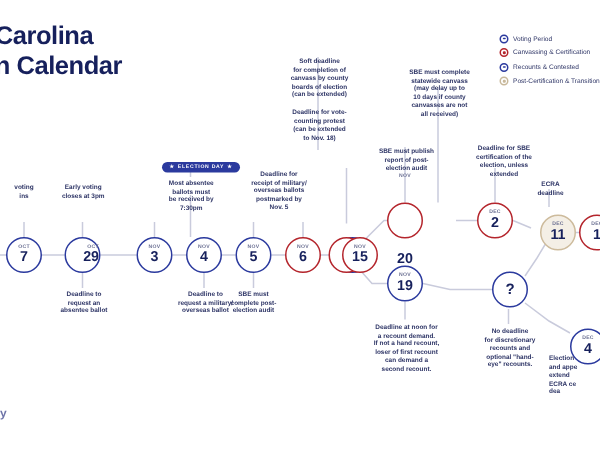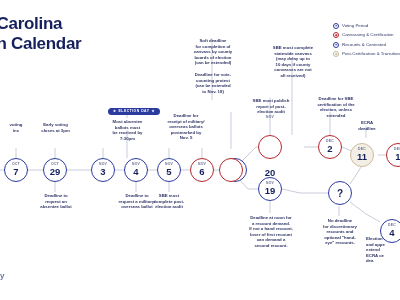--- a/index.html
+++ b/index.html
@@ -150,21 +150,21 @@
       <line x1="339" y1="206" x2="339" y2="216"></line>
       <line x1="212" y1="100" x2="212" y2="38"></line>
       <line x1="127" y1="118" x2="127" y2="112"></line>
     </g>
   </svg>
 
   <div class="node" style="left:4px;top:158px;">
     <span class="mon">OCT</span>
     <span class="day">7</span>
   </div>
-  <div class="node" style="left:43px;top:158px;">
+  <div class="node" style="left:43px;top:158px;align-items:flex-end;">
     <span class="mon">OCT</span>
     <span class="day">29</span>
   </div>
   <div class="node" style="left:91px;top:158px;">
     <span class="mon">NOV</span>
     <span class="day">3</span>
   </div>
   <div class="node" style="left:124px;top:158px;">
     <span class="mon">NOV</span>
     <span class="day">4</span>
@@ -176,33 +176,37 @@
   <div class="node red" style="left:190px;top:158px;">
     <span class="mon">NOV</span>
     <span class="day">6</span>
   </div>
   <div class="node" style="left:223px;top:158px;">
     <span class="mon">NOV</span>
     <span class="day">14</span>
   </div>
   <div class="node red" style="left:219px;top:158px;left:219px;" hidden=""></div>
 
+  <div class="node red" style="left:228px;top:158px;">
+    <span class="mon">NOV</span>
+    <span class="day">15</span>
+  </div>
   <div class="node" style="left:258px;top:177px;">
     <span class="mon">NOV</span>
     <span class="day">19</span>
   </div>
   <div class="node red" style="left:258px;top:135px;gap:48px;">
     <span class="mon">NOV</span>
     <span class="day">20</span>
   </div>
   <div class="node red" style="left:318px;top:135px;">
     <span class="mon">DEC</span>
     <span class="day">2</span>
   </div>
-  <div class="node tan" style="left:350px;top:143px;">
+  <div class="node tan" style="left:360px;top:143px;">
     <span class="mon">DEC</span>
     <span class="day">11</span>
   </div>
   <div class="node red" style="left:386px;top:143px;">
     <span class="mon">DEC</span>
     <span class="day">1</span>
   </div>
   <div class="node" style="left:328px;top:181px;">
     <span class="qmark">?</span>
   </div>

